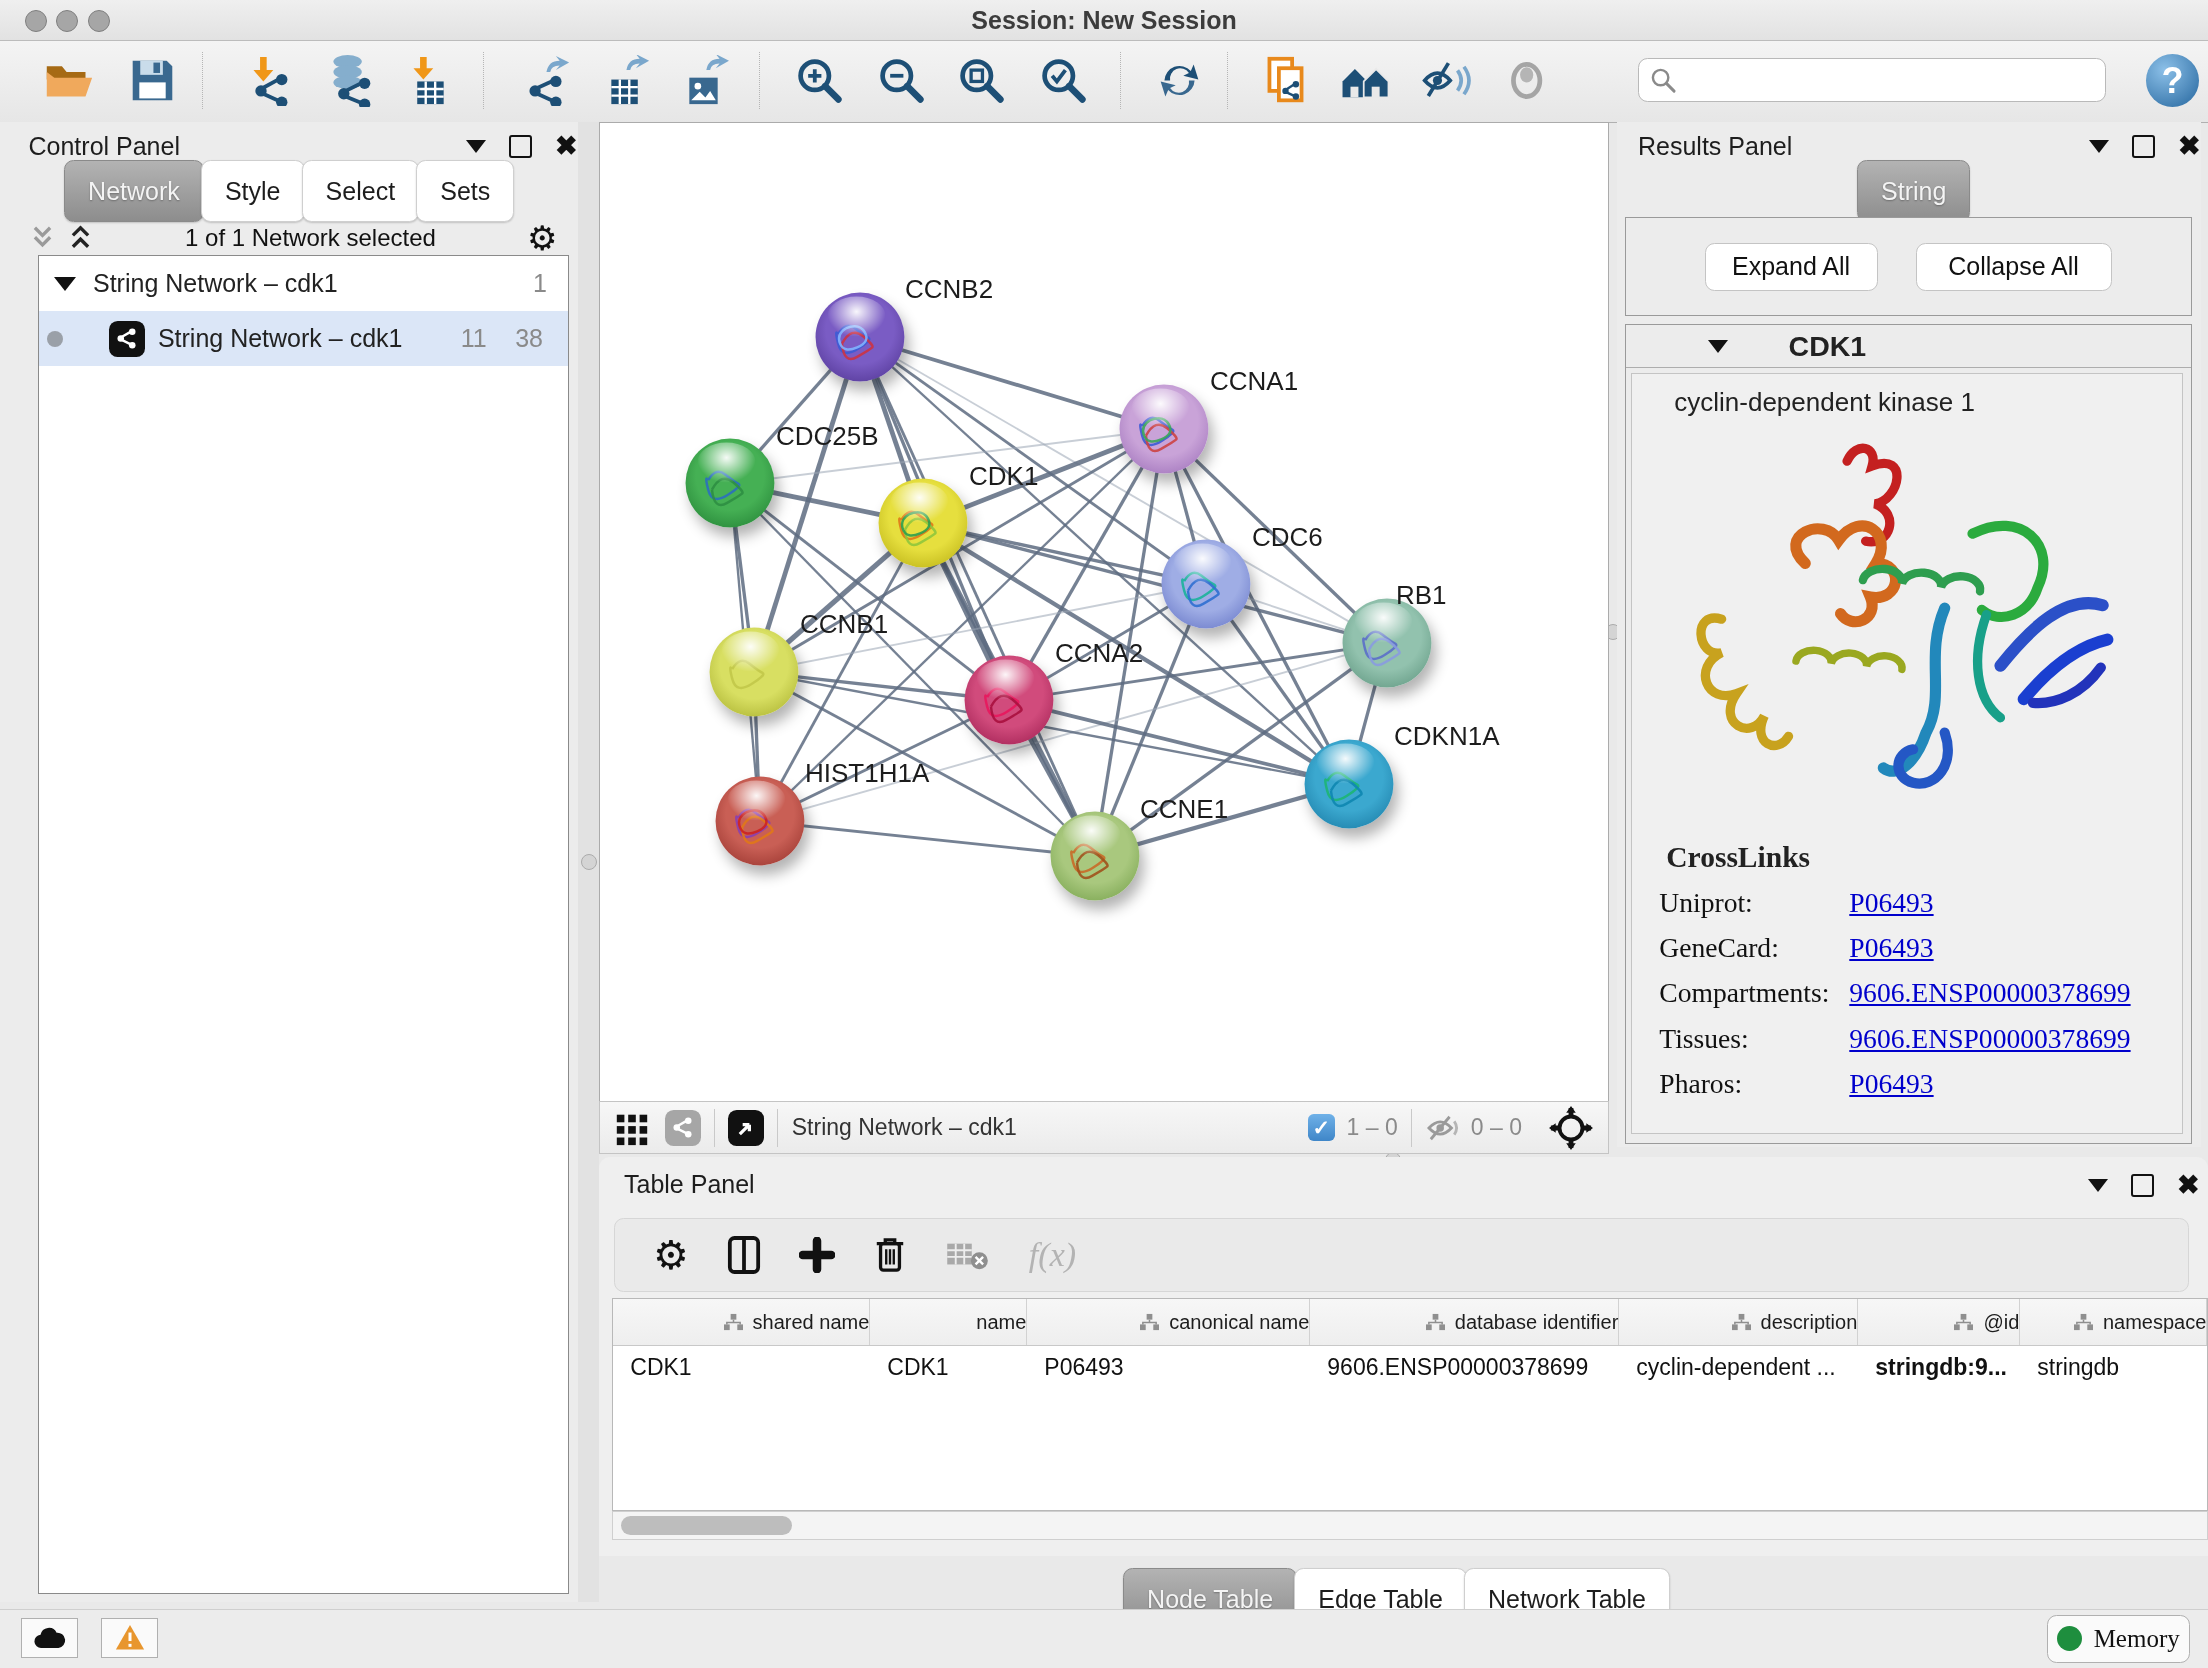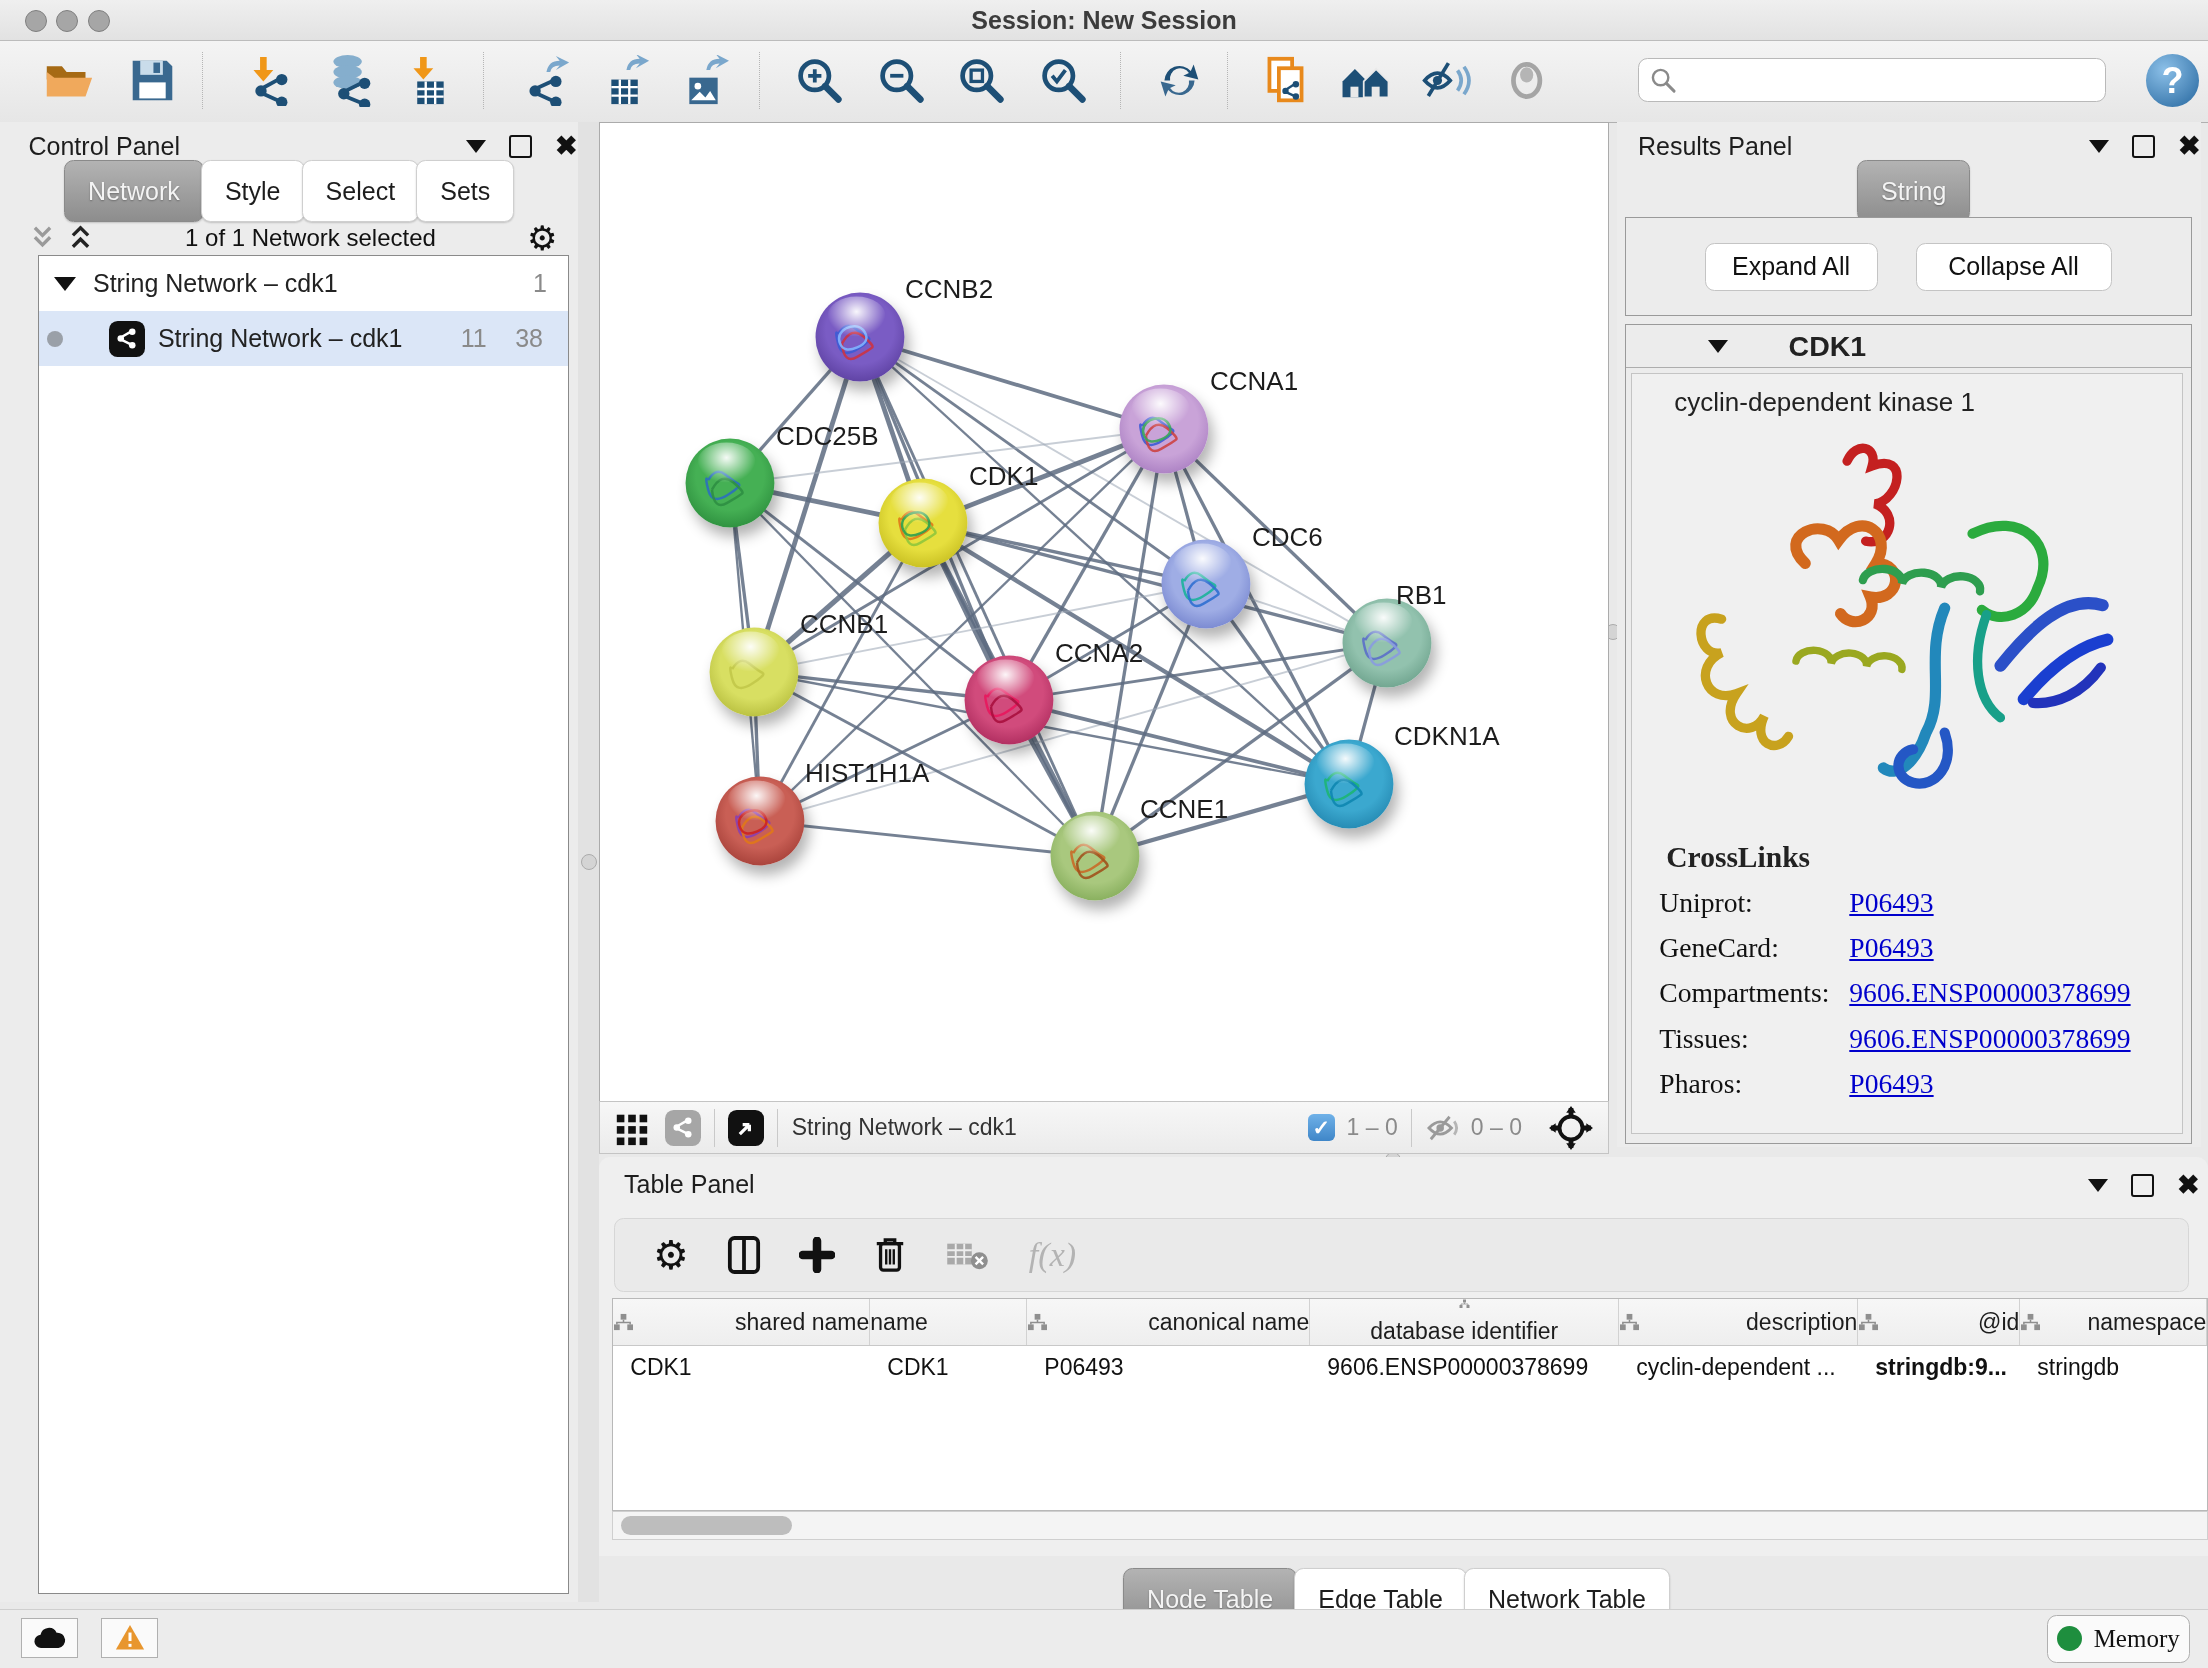--- a/index.html
+++ b/index.html
@@ -84,21 +84,21 @@
   .xl-row{display:flex;font-size:27.6px;margin:13.3px 0 13.3px 27px;}
   .xl-label{width:190px;color:#111;}
   .xl-value a{color:#0000cc;text-decoration:underline;font-size:27.6px;}
 
   
   #table-panel{left:599px;top:1157px;width:1609px;height:399px;background:#efefef;border-radius:11.4px 11.4px 0 0;}
   #tp-toolbar{position:absolute;left:15px;top:61px;width:1575px;height:74px;background:#eaeaea;
               border:1px solid #d6d6d6;border-radius:9.5px;display:flex;align-items:center;gap:38px;padding-left:38px;box-sizing:border-box;}
   #tp-table{position:absolute;left:13.3px;top:141px;width:1596px;height:213px;background:#fff;border:1px solid #b8b8b8;box-sizing:border-box;}
   #tp-head{display:flex;height:46px;background:linear-gradient(#f7f7f7,#eeeeee);border-bottom:1px solid #c8c8c8;}
-  .th{display:flex;align-items:center;justify-content:space-between;gap:9px;font-size:23px;color:#1d1d1d;
+  .th{display:flex;align-items:center;justify-content:flex-end;gap:9px;font-size:20px;color:#1d1d1d;
       border-right:1px solid #d2d2d2;box-sizing:border-box;}
   #tp-row{display:flex;height:42px;}
   .td{font-size:23px;color:#111;padding-left:17px;display:flex;align-items:center;box-sizing:border-box;}
   #tp-scroll{position:absolute;left:13.3px;top:354px;width:1596px;height:28.5px;background:#f4f4f4;border:1px solid #cfcfcf;box-sizing:border-box;}
   #tp-thumb{position:absolute;left:7.6px;top:3.8px;width:171px;height:19px;background:#bdbdbd;border-radius:9.5px;}
   #bottom-tabs{position:absolute;left:527px;top:411px;display:flex;}
 
   
   #statusbar{left:0;top:1609px;width:2208px;height:59px;background:#ececec;border-top:1px solid #cfcfcf;}
   .status-btn{position:absolute;top:7.6px;height:40px;background:#fafafa;border:1.9px solid #b0b0b0;
@@ -649,21 +649,21 @@
           </div>
           <div class="th" style="width: 283px;">
             <svg width="21" height="19" viewBox="0 0 22 20">
     <rect x="8" y="1" width="6" height="6" fill="#8f8f8f"></rect>
               <rect x="1" y="12" width="6" height="6" fill="#8f8f8f"></rect>
     <rect x="15" y="12" width="6" height="6" fill="#8f8f8f"></rect>
               <path d="M11 7 v3 M11 10 h-7 v2 M11 10 h7 v2" stroke="#8f8f8f" stroke-width="1.6" fill="none"></path>
             </svg>
             <span>canonical name</span>
           </div>
-          <div class="th" style="width: 309px; flex-direction: column;">
+          <div class="th" style="width: 309px;">
             <svg width="21" height="19" viewBox="0 0 22 20">
     <rect x="8" y="1" width="6" height="6" fill="#8f8f8f"></rect>
               <rect x="1" y="12" width="6" height="6" fill="#8f8f8f"></rect>
     <rect x="15" y="12" width="6" height="6" fill="#8f8f8f"></rect>
               <path d="M11 7 v3 M11 10 h-7 v2 M11 10 h7 v2" stroke="#8f8f8f" stroke-width="1.6" fill="none"></path>
             </svg>
             <span>database identifier</span>
           </div>
           <div class="th" style="width: 239px;">
             <svg width="21" height="19" viewBox="0 0 22 20">

